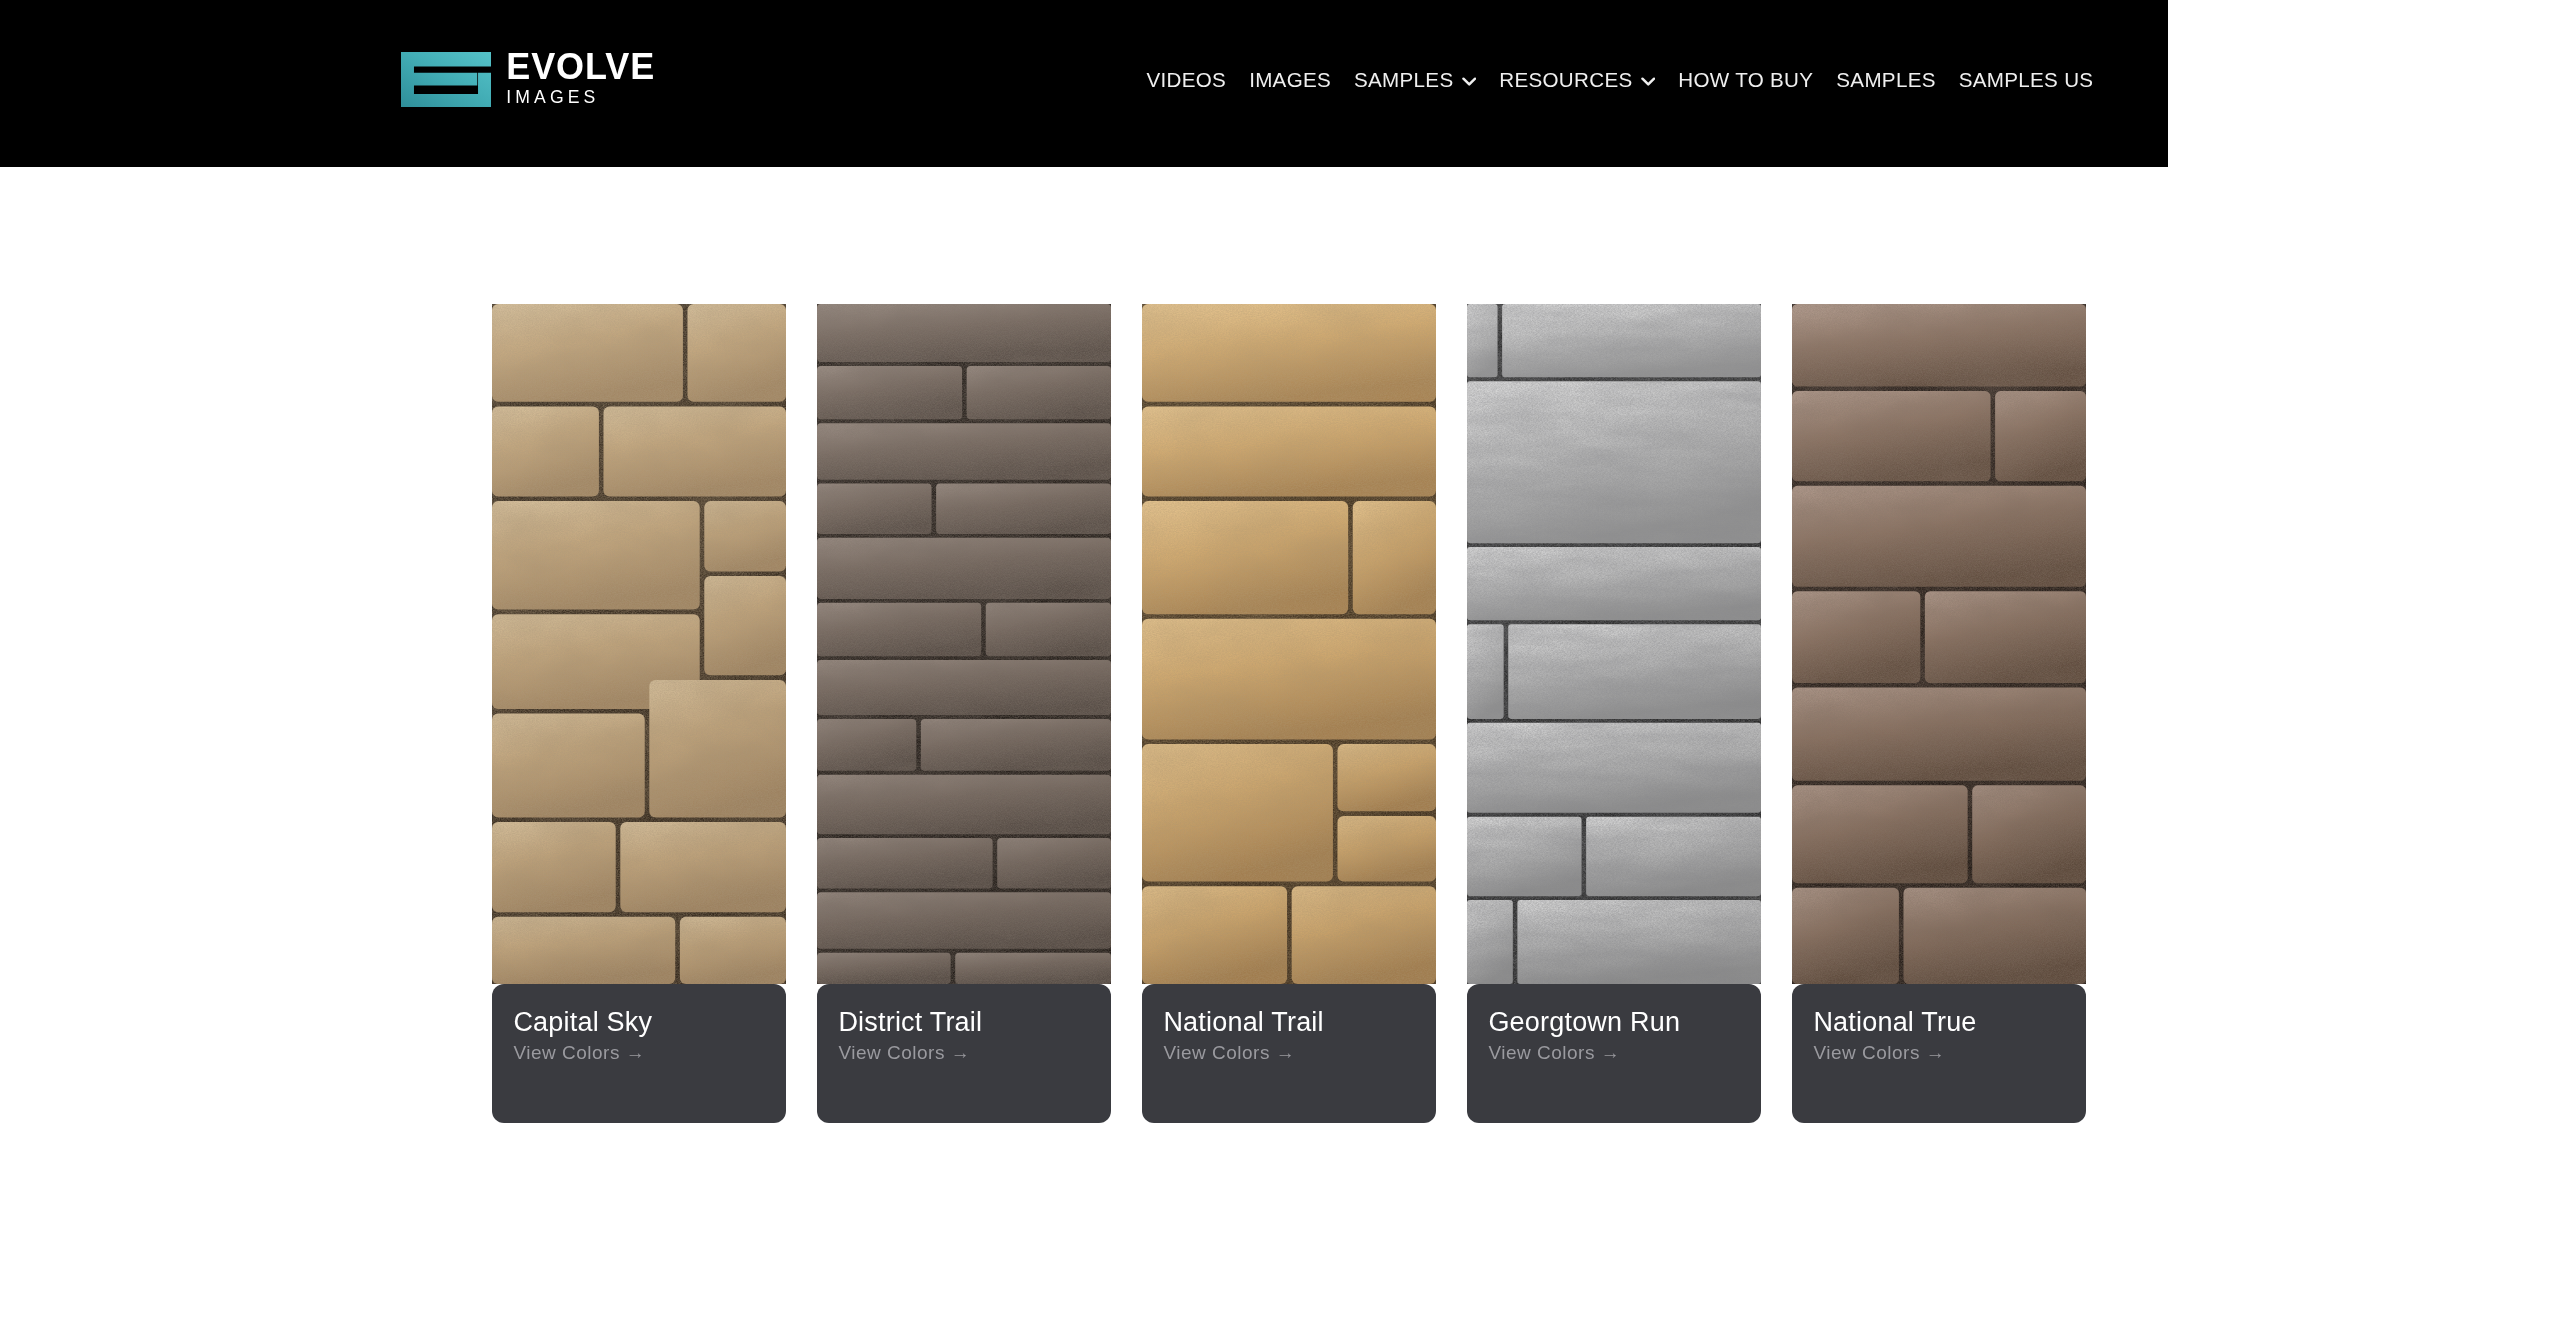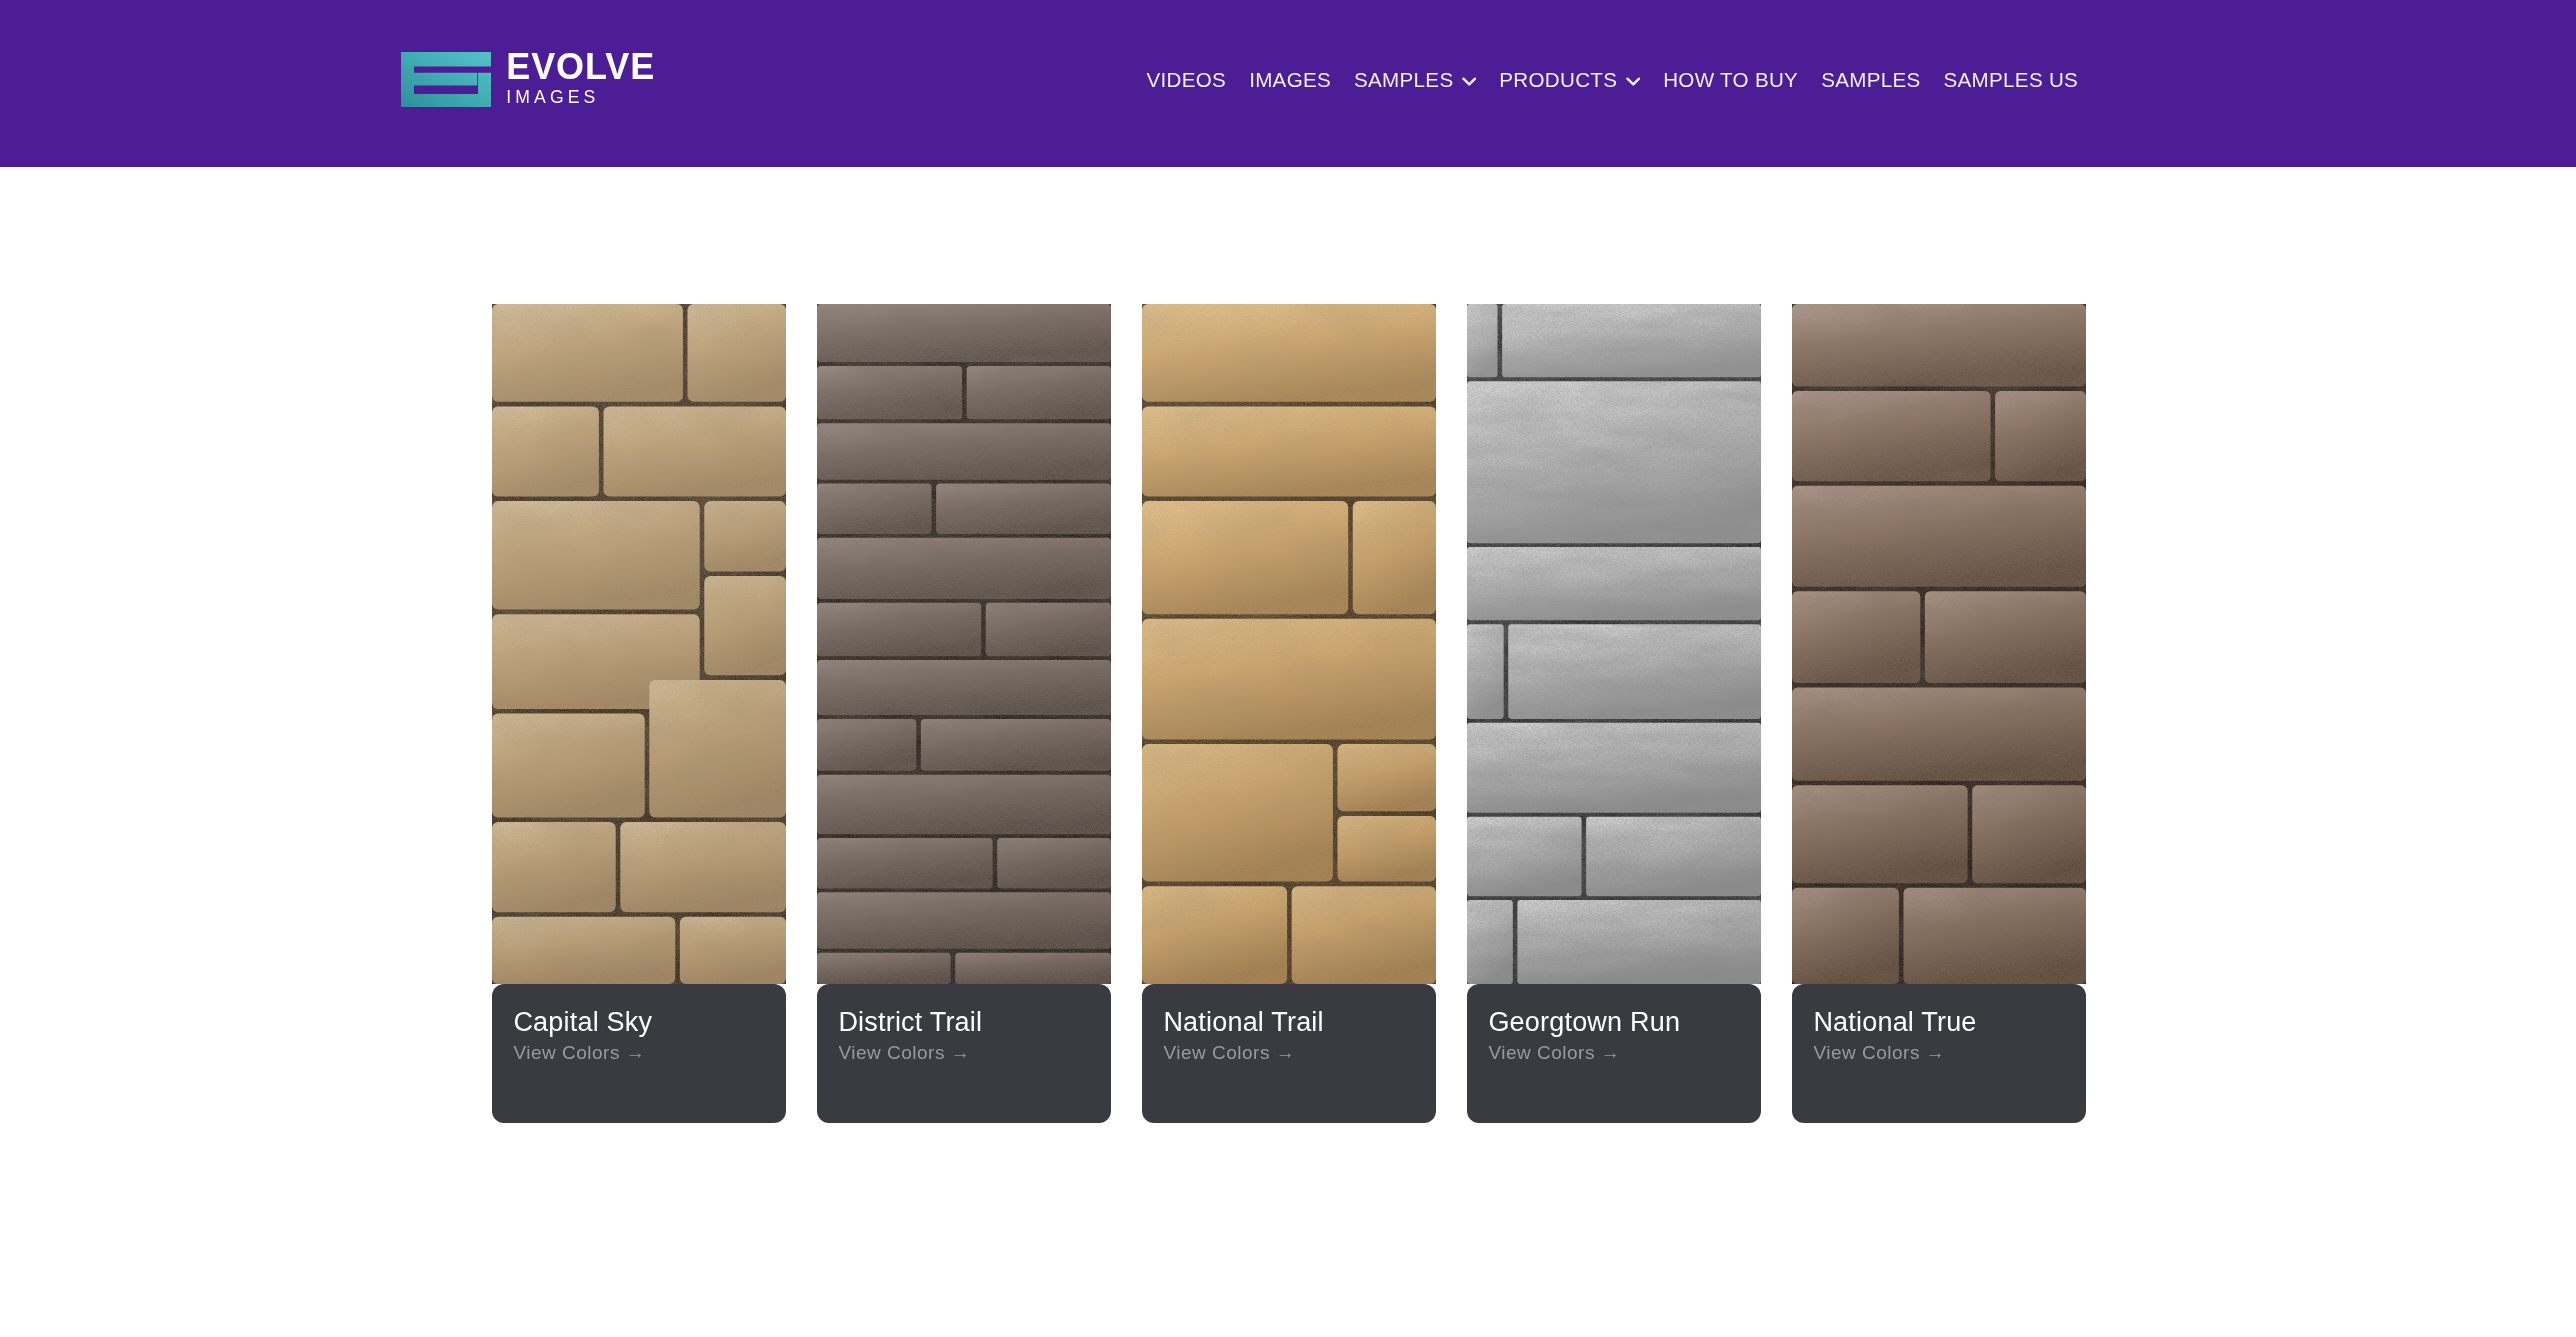--- a/index.html
+++ b/index.html
@@ -10,23 +10,23 @@
     height: 1338px;
     background: #ffffff;
     font-family: "Liberation Sans", sans-serif;
     overflow: hidden;
   }
 
   
   .site-header {
     position: absolute;
     top: 0; left: 0;
-    width: 2576px;
+    width: 2168px;
     height: 167px;
-    background: #4c1d95;
+    background: #000000;
     display: flex;
     align-items: center;
   }
 
   .brand {
     position: absolute;
     left: 401px;
     top: 50px;
     display: flex;
     align-items: center;
@@ -180,21 +180,21 @@
     </a>
 
     <a class="nav-item" href="#">
       <span>SAMPLES</span>
       <svg class="caret" viewBox="0 0 20 12">
         <path d="M2,2 L10,10 L18,2" fill="none" stroke="#efefef" stroke-width="3.4" stroke-linecap="round" stroke-linejoin="round"></path>
       </svg>
     </a>
 
     <a class="nav-item" href="#">
-      <span>PRODUCTS</span>
+      <span>RESOURCES</span>
       <svg class="caret" viewBox="0 0 20 12">
         <path d="M2,2 L10,10 L18,2" fill="none" stroke="#efefef" stroke-width="3.4" stroke-linecap="round" stroke-linejoin="round"></path>
       </svg>
     </a>
 
     <a class="nav-item" href="#">
       <span>HOW TO BUY</span>
     </a>
 
     <a class="nav-item" href="#">

